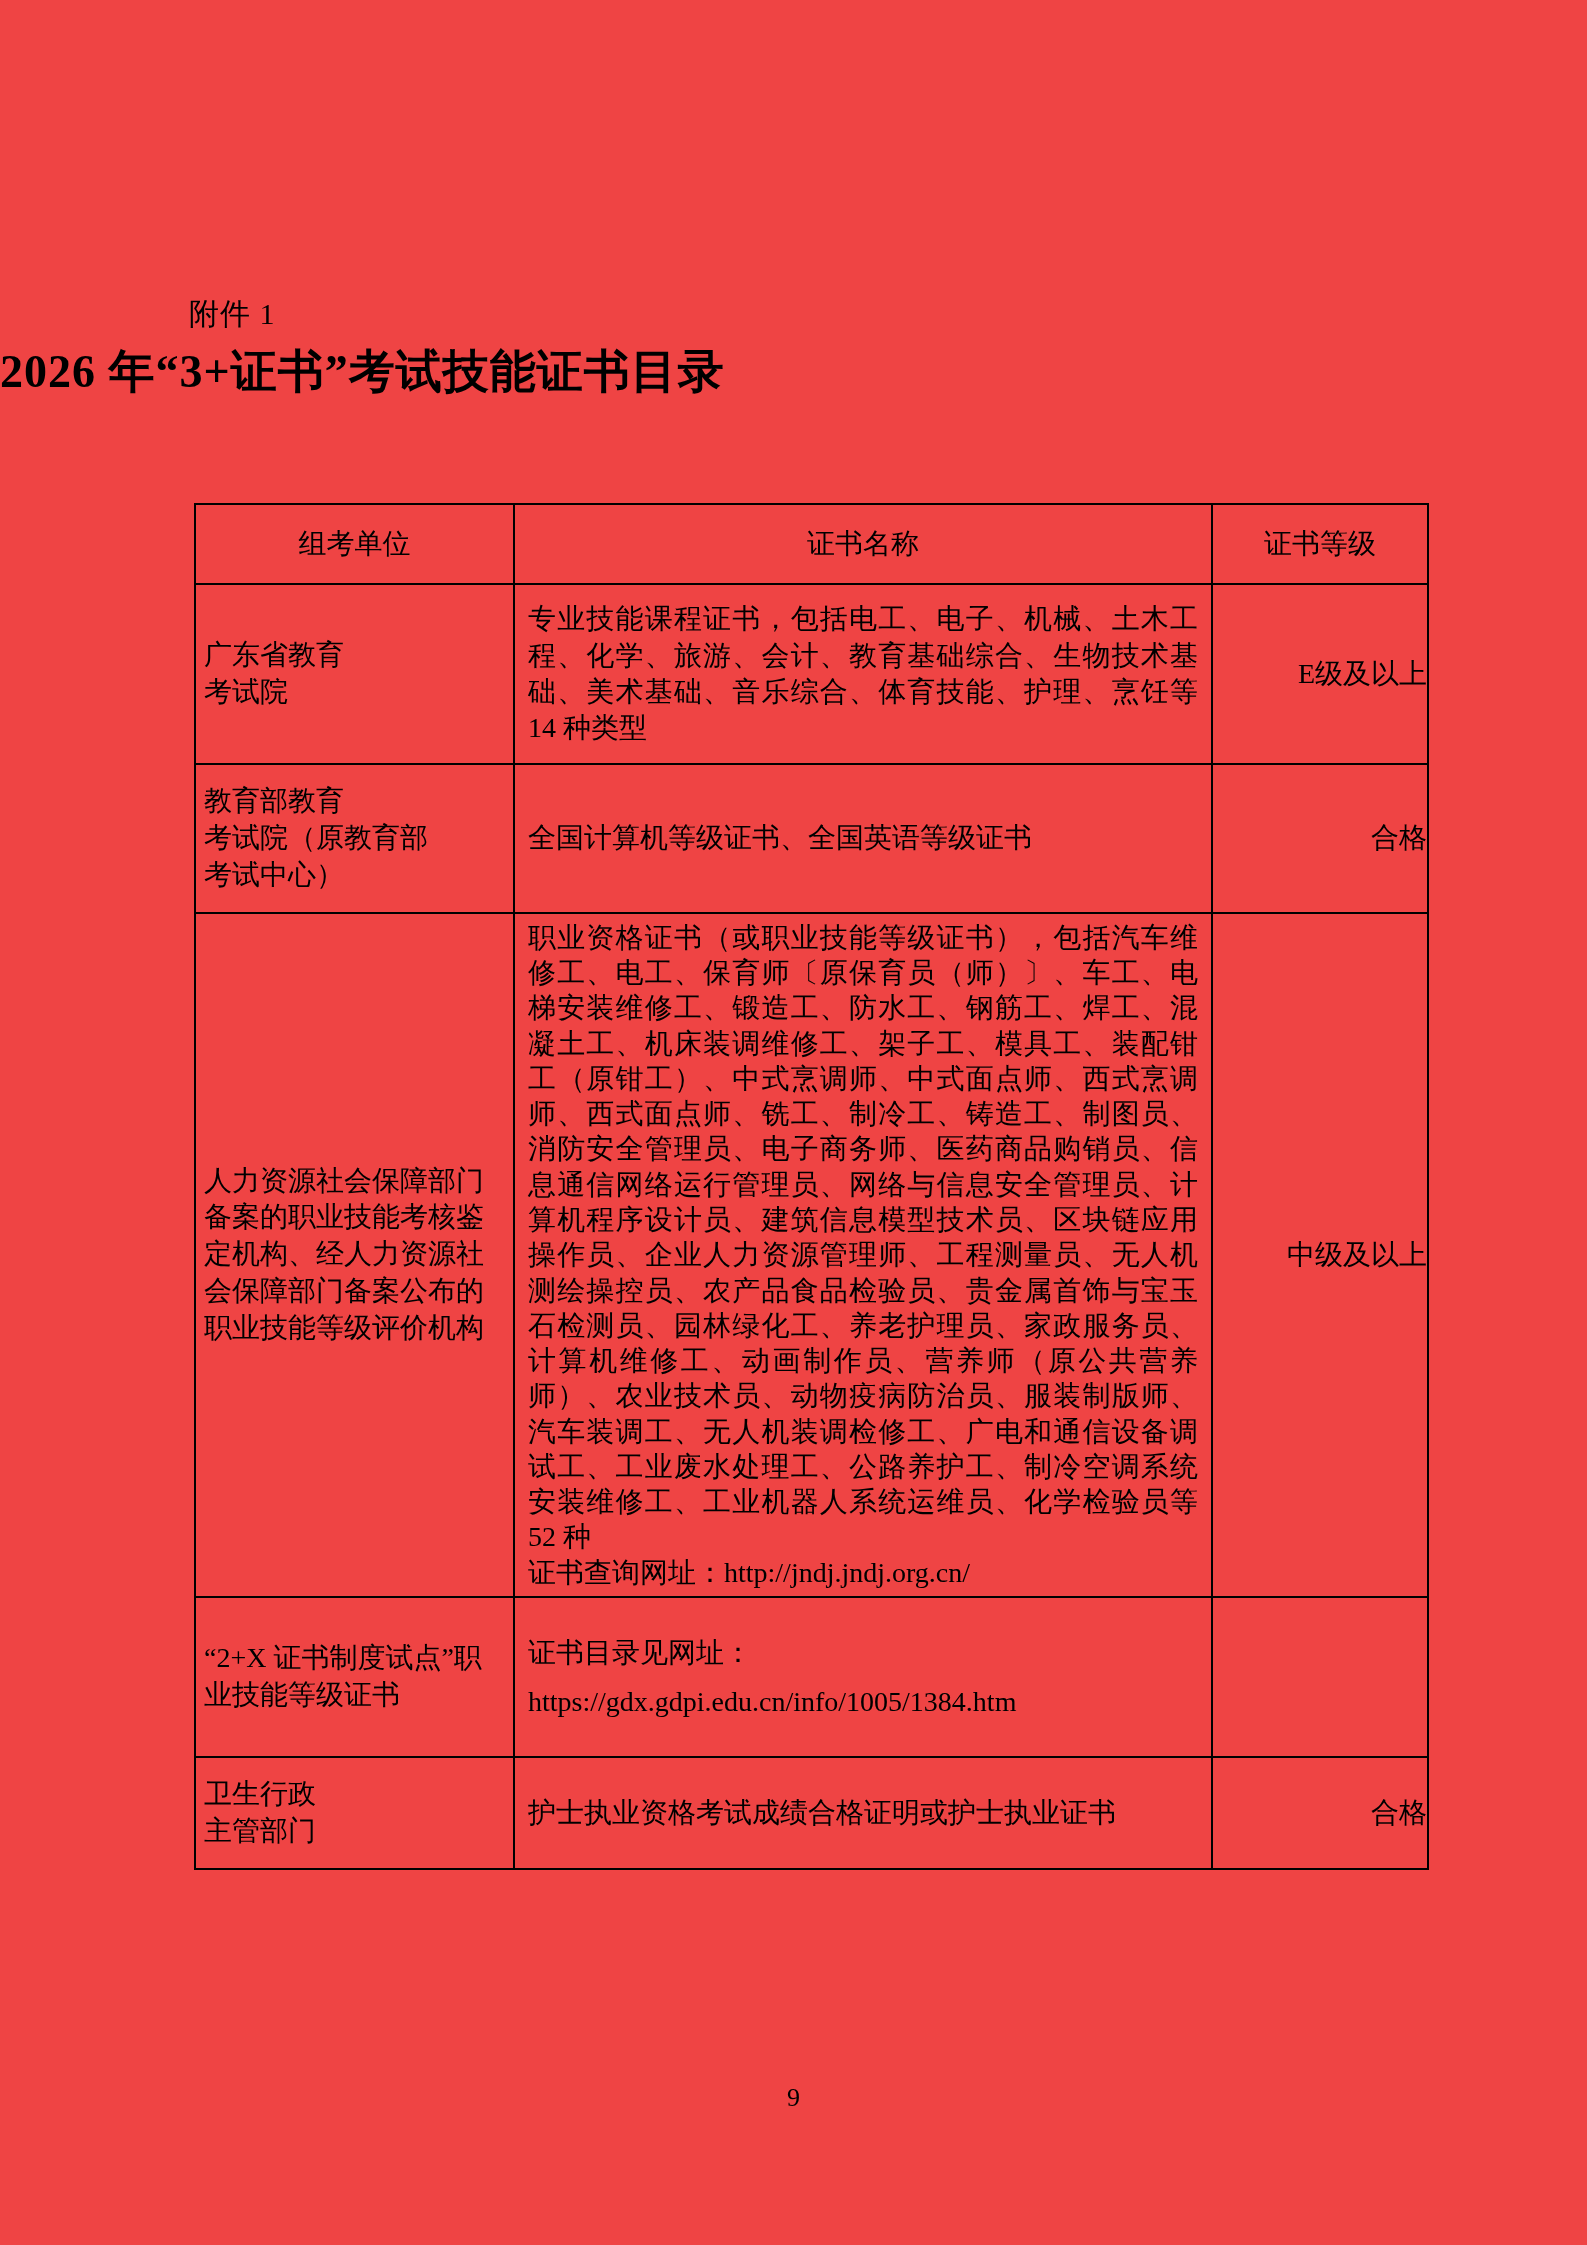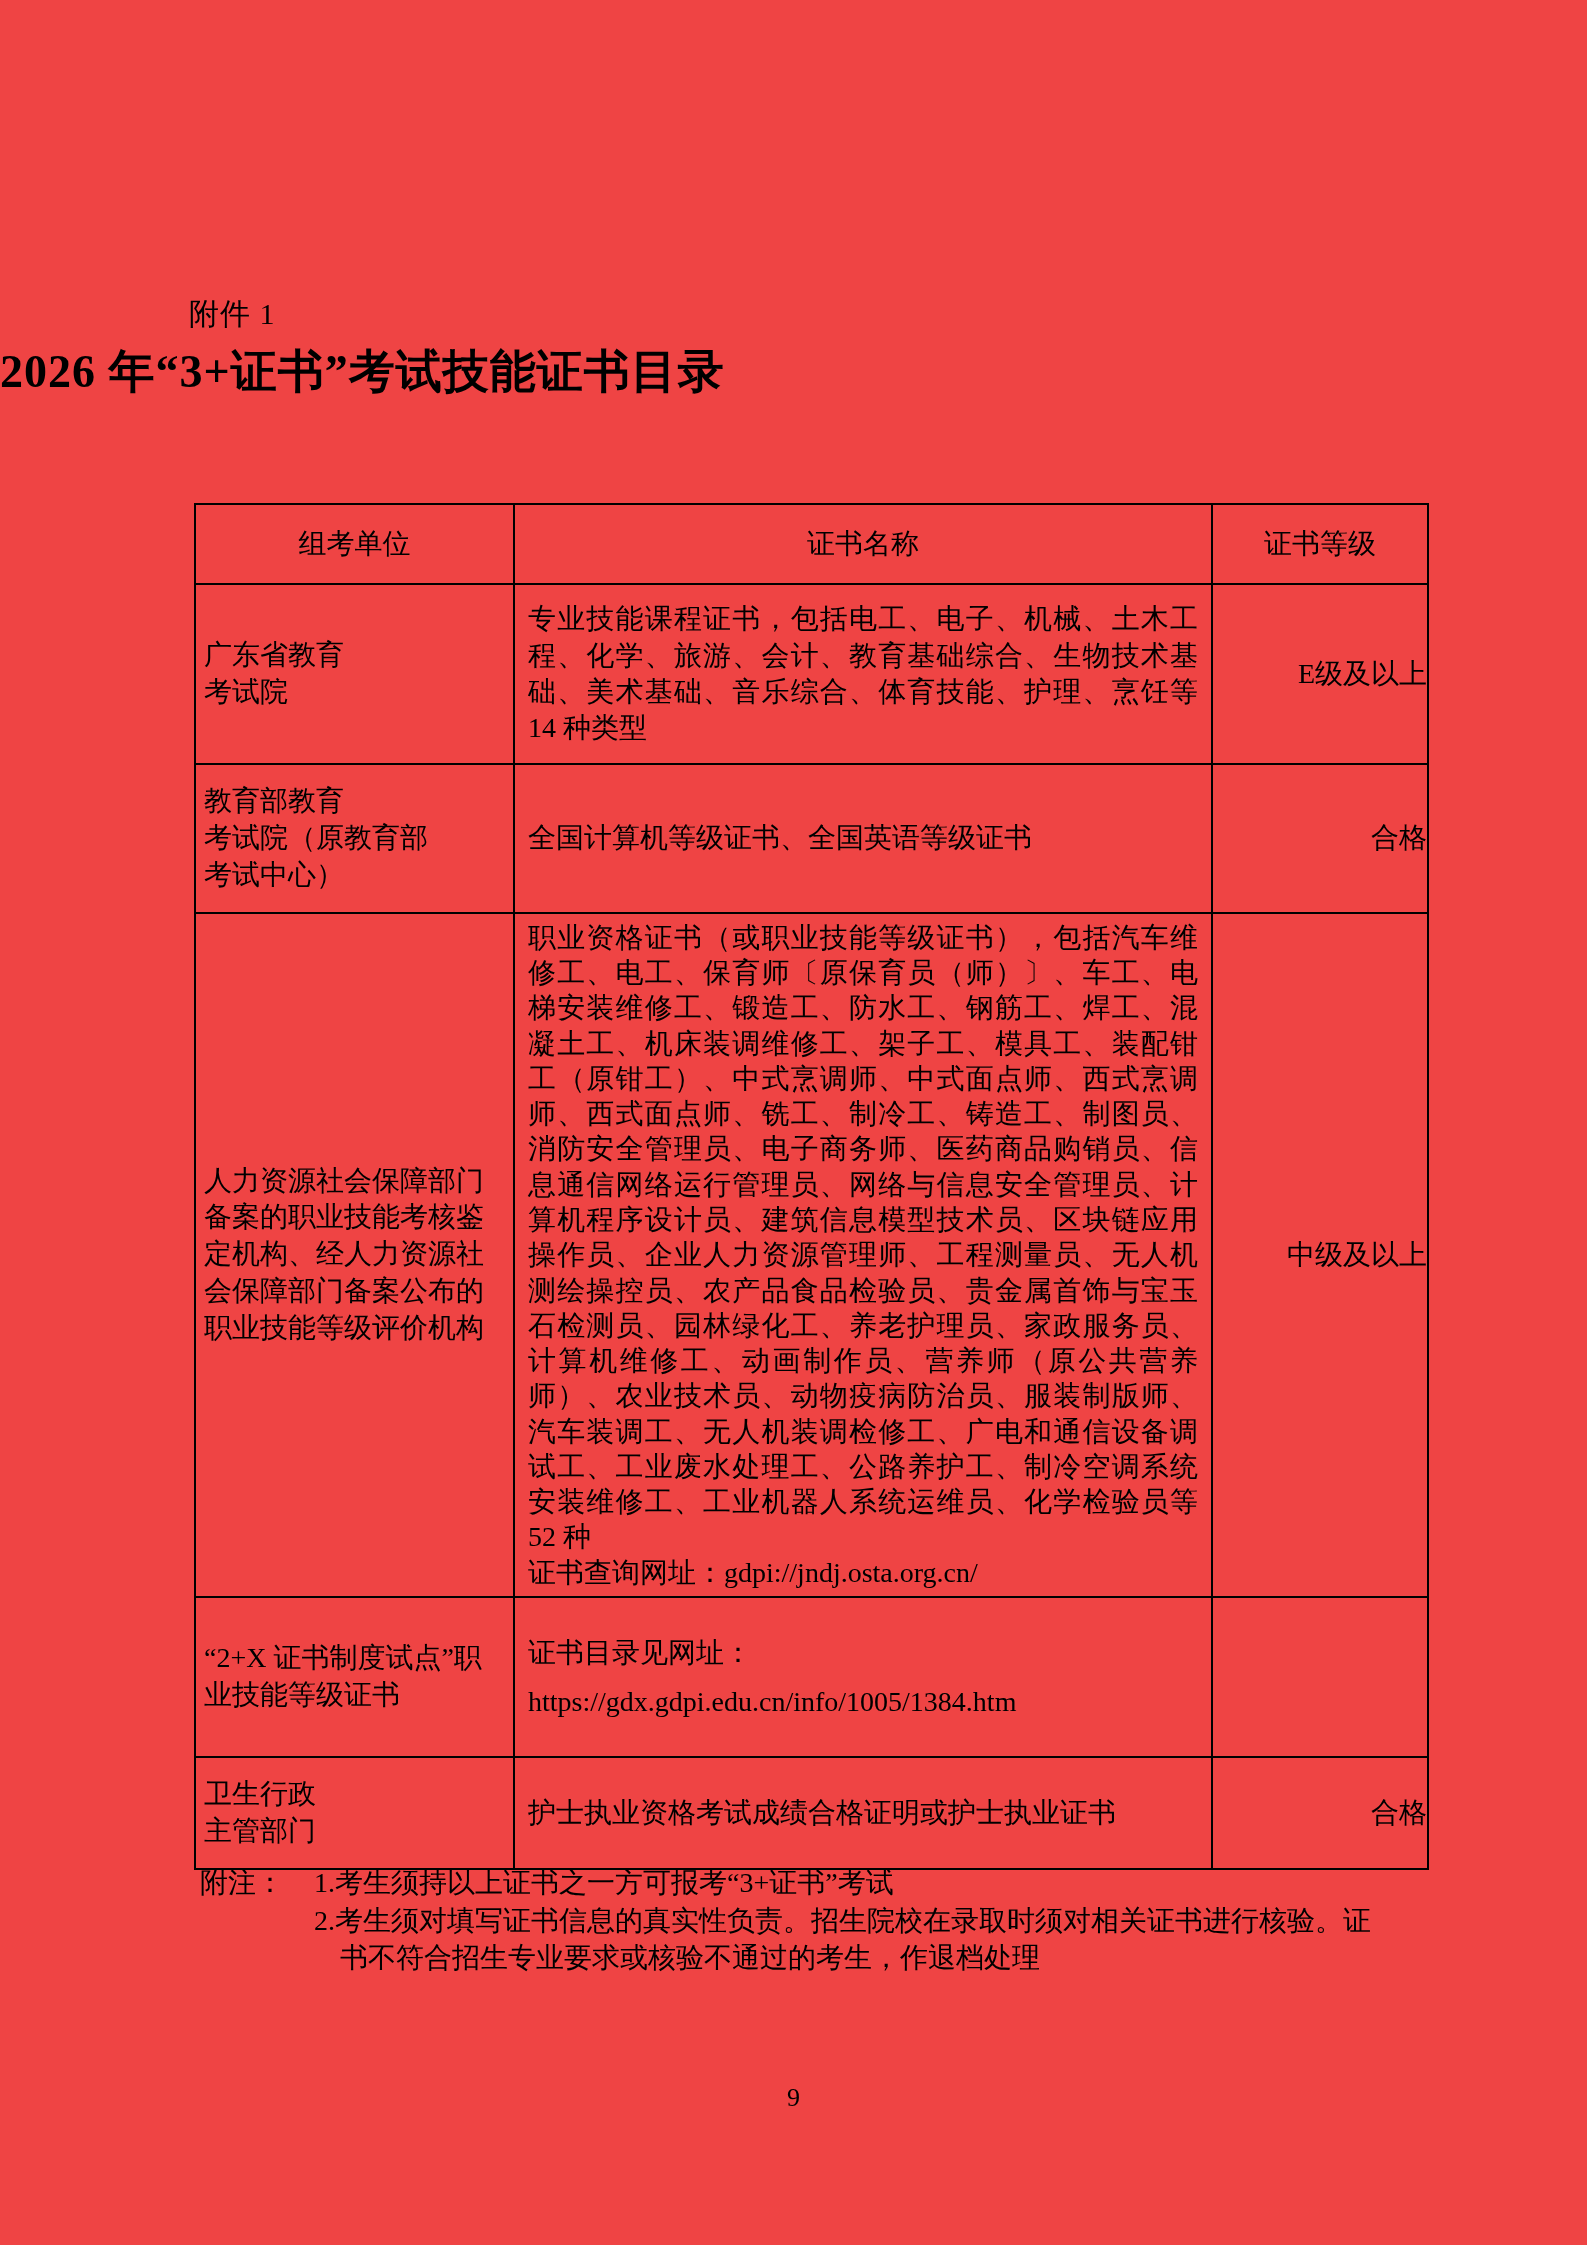--- a/index.html
+++ b/index.html
@@ -128,41 +128,36 @@
         <td class="level-cell">合格</td>
       </tr>
       <tr class="r3">
         <td class="org-cell">人力资源社会保障部门
 备案的职业技能考核鉴
 定机构、经人力资源社
 会保障部门备案公布的
 职业技能等级评价机构</td>
         <td class="cert-cell">
           <div>职业资格证书（或职业技能等级证书），包括汽车维修工、电工、保育师〔原保育员（师）〕、车工、电梯安装维修工、锻造工、防水工、钢筋工、焊工、混凝土工、机床装调维修工、架子工、模具工、装配钳工（原钳工）、中式烹调师、中式面点师、西式烹调师、西式面点师、铣工、制冷工、铸造工、制图员、消防安全管理员、电子商务师、医药商品购销员、信息通信网络运行管理员、网络与信息安全管理员、计算机程序设计员、建筑信息模型技术员、区块链应用操作员、企业人力资源管理师、工程测量员、无人机测绘操控员、农产品食品检验员、贵金属首饰与宝玉石检测员、园林绿化工、养老护理员、家政服务员、计算机维修工、动画制作员、营养师（原公共营养师）、农业技术员、动物疫病防治员、服装制版师、汽车装调工、无人机装调检修工、广电和通信设备调试工、工业废水处理工、公路养护工、制冷空调系统安装维修工、工业机器人系统运维员、化学检验员等 52 种</div>
-          <div class="cert-url-line">证书查询网址：gdpi://jndj.osta.org.cn/</div>
+          <div class="cert-url-line">证书查询网址：http://jndj.jndj.org.cn/</div>
         </td>
         <td class="level-cell">中级及以上</td>
       </tr>
       <tr class="r4">
         <td class="org-cell">“2+X 证书制度试点”职
 业技能等级证书</td>
         <td class="cert-cell pre">证书目录见网址：
 https://gdx.gdpi.edu.cn/info/1005/1384.htm</td>
         <td class="level-cell"></td>
       </tr>
       <tr class="r5">
         <td class="org-cell">卫生行政
 主管部门</td>
         <td class="cert-cell">护士执业资格考试成绩合格证明或护士执业证书</td>
         <td class="level-cell">合格</td>
       </tr>
     </tbody>
   </table>
 
-  <div class="notes">
-    <div class="note-l1"><span class="note-label">附注：</span><span>1.考生须持以上证书之一方可报考“3+证书”考试</span></div>
-    <div class="note-l2">2.考生须对填写证书信息的真实性负责。招生院校在录取时须对相关证书进行核验。证</div>
-    <div class="note-l3">书不符合招生专业要求或核验不通过的考生，作退档处理</div>
-  </div>
 
   <div class="page-number">9</div>
 
 </div>
 
 </body></html>

